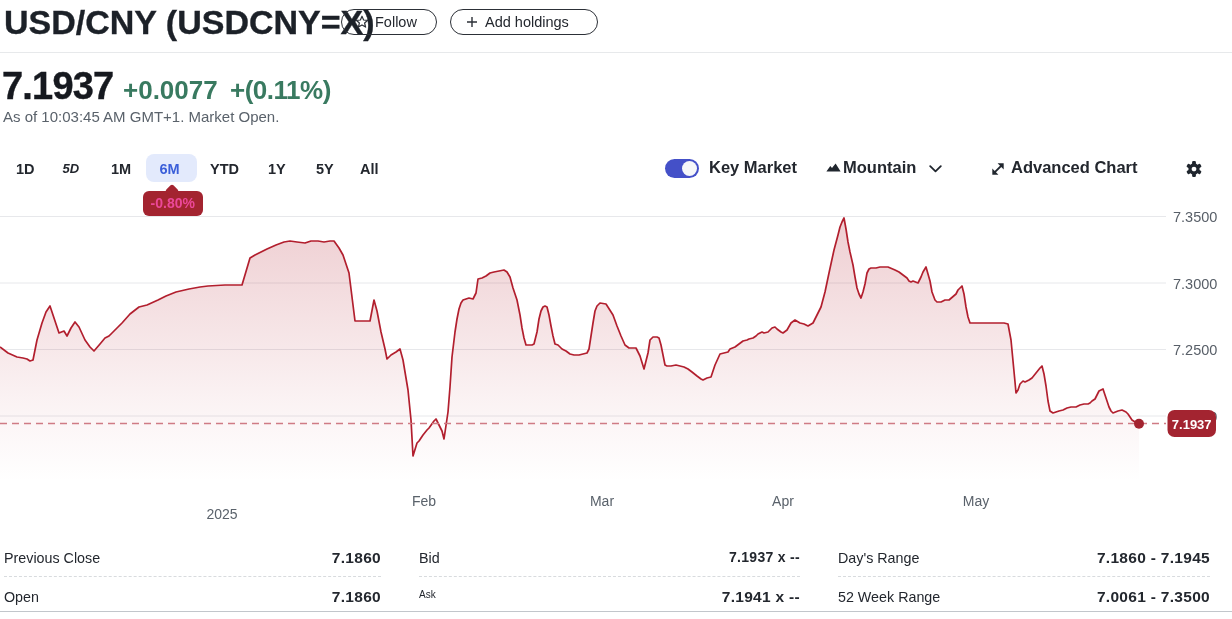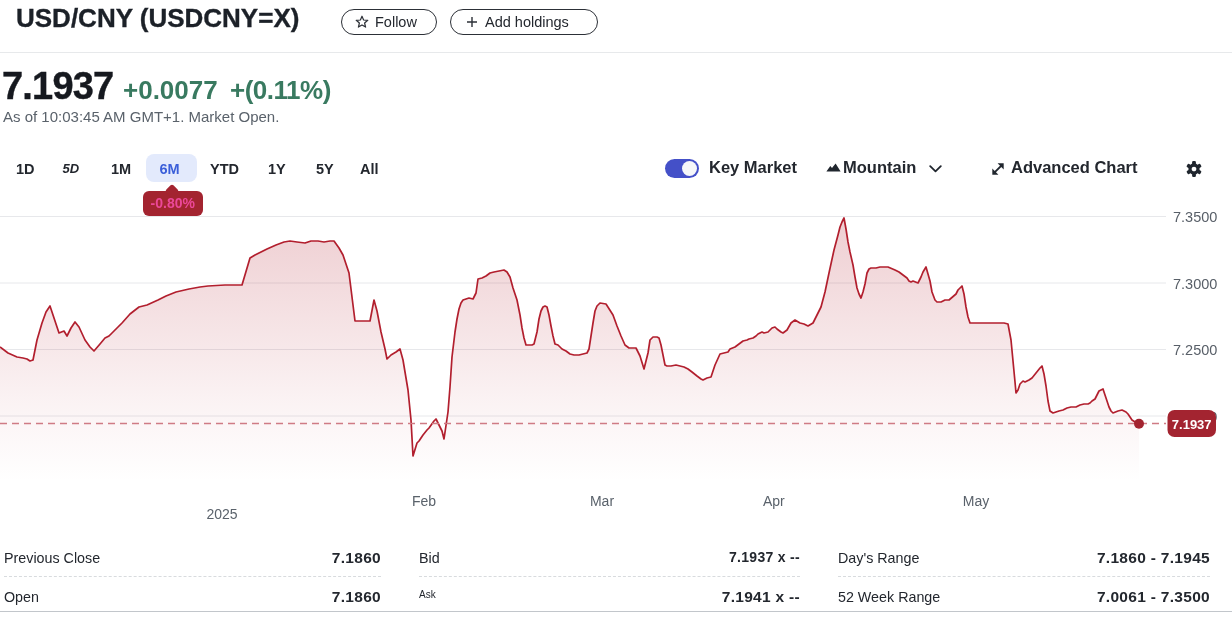--- a/index.html
+++ b/index.html
@@ -4,21 +4,21 @@
 html,body{margin:0;padding:0;background:#fff;}
 body{width:1232px;height:619px;position:relative;overflow:hidden;
  font-family:"Liberation Sans",sans-serif;-webkit-font-smoothing:antialiased;}
 .abs{position:absolute;}
 .dark{color:#23272e;}
 .gray{color:#5a626b;}
 .b{font-weight:bold;}
 </style></head>
 <body>
 
-<div class="abs b" style="left:16px;top:5px;font-size:26px;line-height:1;color:#1c2128;-webkit-text-stroke:0.35px #1c2128;">USD/CNY (USDCNY=X)</div>
+<div class="abs b" style="left:4px;top:5px;font-size:34px;line-height:1;color:#1c2128;-webkit-text-stroke:0.35px #1c2128;">USD/CNY (USDCNY=X)</div>
 
 <div class="abs" style="left:341px;top:9px;width:96px;height:26px;border:1.5px solid #2c3037;border-radius:15px;box-sizing:border-box;">
   <svg class="abs" style="left:13px;top:5px;" width="14" height="14" viewBox="0 0 14 14" fill="none" stroke="#2c3037" stroke-width="1.2" stroke-linejoin="round">
     <path d="M7 1.2 L8.6 5.0 L12.8 5.3 L9.6 8.0 L10.6 12.1 L7 9.9 L3.4 12.1 L4.4 8.0 L1.2 5.3 L5.4 5.0 Z"></path>
   </svg>
   <span class="abs dark" style="left:33px;top:4px;font-size:14.5px;font-weight:500;">Follow</span>
 </div>
 
 <div class="abs" style="left:450px;top:9px;width:148px;height:26px;border:1.5px solid #2c3037;border-radius:15px;box-sizing:border-box;">
   <svg class="abs" style="left:15px;top:6px;" width="12" height="12" viewBox="0 0 12 12" stroke="#2c3037" stroke-width="1.4">
@@ -102,21 +102,21 @@
   <use href="#areap" stroke="#b21f2e" stroke-width="1.7" stroke-linejoin="round"></use>
 
   <line x1="0" y1="223.5" x2="1166" y2="223.5" stroke="#cf7b85" stroke-width="1.4" stroke-dasharray="7,5"></line>
   <circle cx="1139" cy="223.8" r="5" fill="#a32430"></circle>
   <rect x="1167.5" y="210" width="48.5" height="27" rx="7" fill="#a32430"></rect>
   <text x="1191.7" y="228.5" font-size="13" font-weight="bold" fill="#fff" text-anchor="middle">7.1937</text>
 </svg>
 
 <div class="abs gray" style="left:404px;top:493.5px;width:40px;text-align:center;font-size:14px;line-height:1;">Feb</div>
 <div class="abs gray" style="left:582px;top:493.5px;width:40px;text-align:center;font-size:14px;line-height:1;">Mar</div>
-<div class="abs gray" style="left:763px;top:493.5px;width:40px;text-align:left;font-size:14px;line-height:1;">Apr</div>
+<div class="abs gray" style="left:763px;top:493.5px;width:40px;text-align:center;font-size:14px;line-height:1;">Apr</div>
 <div class="abs gray" style="left:956px;top:493.5px;width:40px;text-align:center;font-size:14px;line-height:1;">May</div>
 <div class="abs gray" style="left:202px;top:506.5px;width:40px;text-align:center;font-size:14px;line-height:1;">2025</div>
 
 <div class="abs dark" style="left:4px;top:550.5px;font-size:14.3px;line-height:1;">Previous Close</div>
 <div class="abs b dark" style="left:4px;top:550px;width:377px;text-align:right;font-size:15.5px;line-height:1;letter-spacing:0.3px;">7.1860</div>
 <div class="abs dark" style="left:419px;top:550.5px;font-size:14.3px;line-height:1;">Bid</div>
 <div class="abs b dark" style="left:419px;top:550px;width:381px;text-align:right;font-size:14px;line-height:1;letter-spacing:0.3px;">7.1937 x --</div>
 <div class="abs dark" style="left:838px;top:550.5px;font-size:14.3px;line-height:1;">Day's Range</div>
 <div class="abs b dark" style="left:838px;top:550px;width:372px;text-align:right;font-size:15.5px;line-height:1;letter-spacing:0.3px;">7.1860 - 7.1945</div>
 

